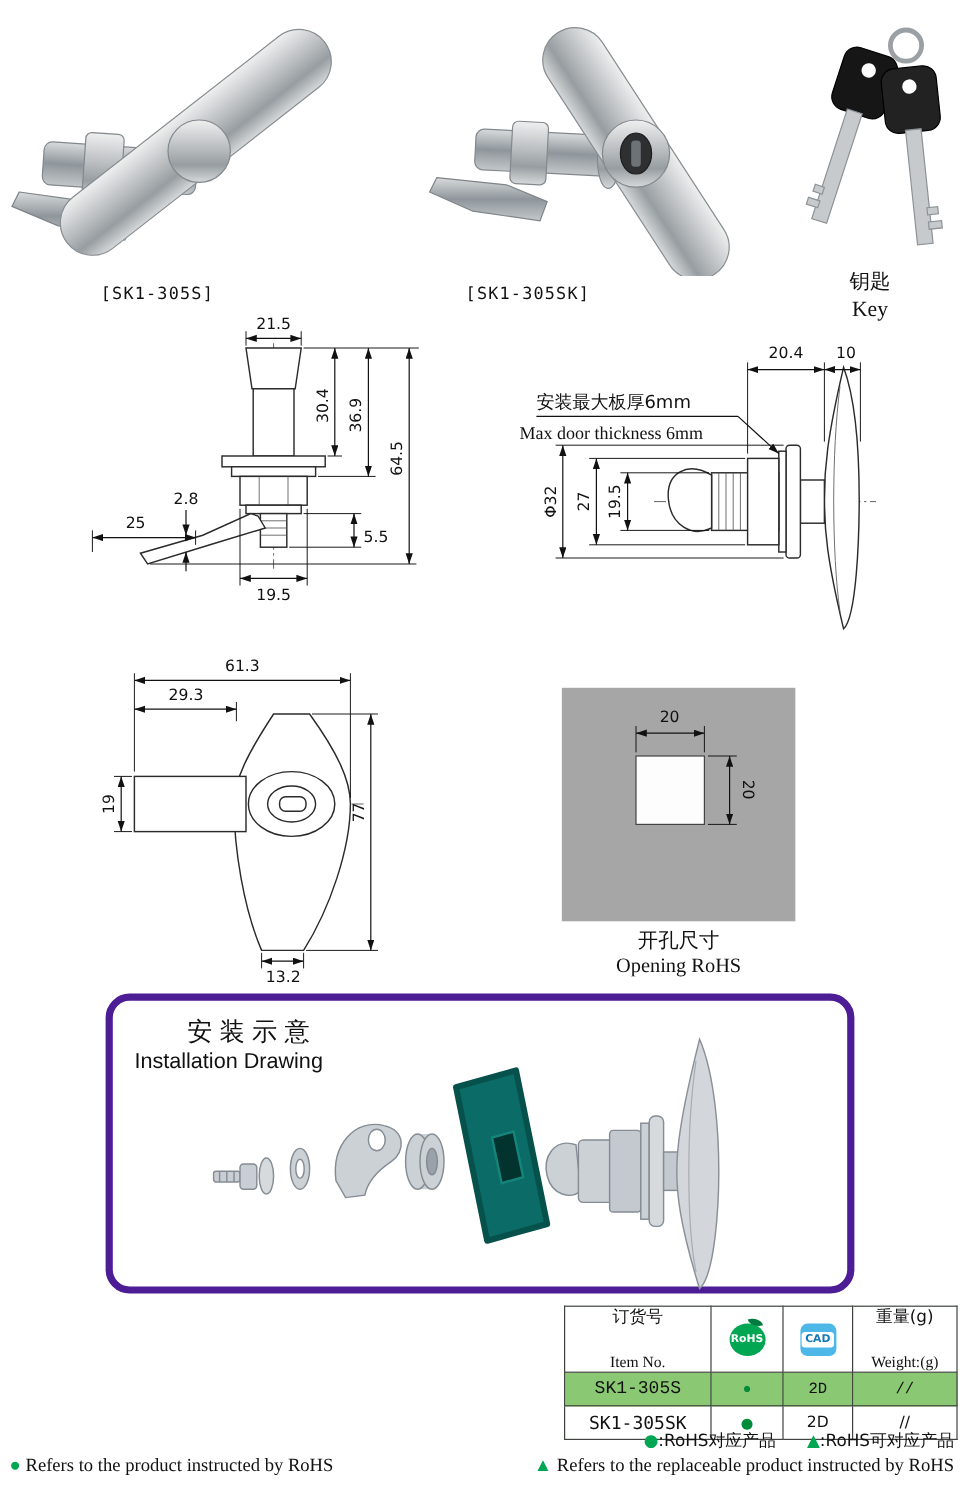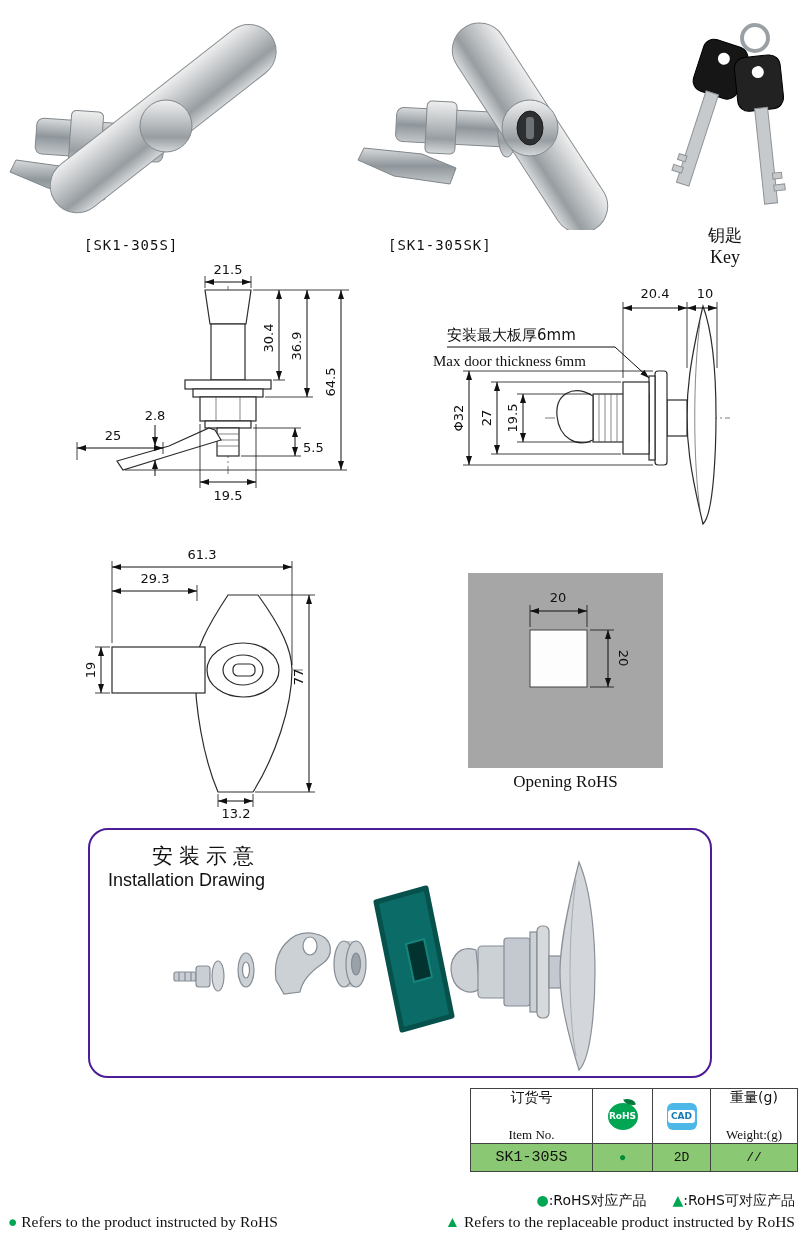--- a/index.html
+++ b/index.html
@@ -11,21 +11,21 @@
   svg text.cn{font-size:15px;}
   svg text.en{font-family:"Liberation Serif",serif;font-size:15px;}
   .art{stroke:#2b2b2b;stroke-width:1.2;fill:#fff;}
   .thin{stroke:#555;stroke-width:.7;fill:none;}
   .dim{stroke:#111;stroke-width:1;fill:none;}
   .ext{stroke:#111;stroke-width:.8;fill:none;}
   .cl{stroke:#444;stroke-width:.7;fill:none;stroke-dasharray:10 3 2 3;}
   .prod-label{font-family:"DejaVu Sans Mono",monospace;font-size:14px;letter-spacing:1px;}
   .key-labels{width:140px;text-align:center;line-height:22px;}
   .open-label{width:195px;text-align:center;}
-  .install-box{width:624px;height:250px;border:2px solid #4c1d95;border-radius:20px;box-sizing:border-box;}
+  .install-box{width:624px;height:250px;border:6px solid #4c1d95;border-radius:20px;box-sizing:border-box;}
   .install-title-cn{font-size:21px;letter-spacing:6px;}
   .install-title-en{font-family:Liberation Sans, sans-serif;font-size:18px;}
   table.spec{border-collapse:collapse;text-align:center;font-size:13px;table-layout:fixed;width:327px;}
   table.spec td{border:1.6px solid #3f443f;padding:0;vertical-align:middle;}
   td.hl{background:#8bc873;font-family:Liberation Mono, monospace;}
   .item-cell{font-family:"DejaVu Sans Mono",monospace;font-size:15px;}
   .dot{color:#008c3a;font-size:12px;}
   .rohs-icon{position:relative;width:30px;height:27px;margin:0 auto;border-radius:50%;
      background:#00a651;color:#fff;font-size:9px;font-weight:bold;
      display:flex;align-items:center;justify-content:center;}
@@ -285,20 +285,21 @@
         <line class="ext" x1="119" y1="54" x2="119" y2="32"></line>
       <line class="dim" x1="62" y1="38" x2="119" y2="38" marker-start="url(#m4)" marker-end="url(#m4)"></line>
       <text x="90" y="29" text-anchor="middle">20</text>
       <line class="ext" x1="122" y1="57" x2="146" y2="57"></line>
         <line class="ext" x1="122" y1="114" x2="146" y2="114"></line>
       <line class="dim" x1="140" y1="57" x2="140" y2="114" marker-start="url(#m4)" marker-end="url(#m4)"></line>
       <text transform="rotate(90 151 85)" x="151" y="85" text-anchor="middle">20</text>
     </g>
   </svg>
   <div class="abs open-label" style="left:468px;top:772px">
+    <div style="font-size:17px">开孔尺寸</div>
     <div class="serif" style="font-size:17px">Opening RoHS</div>
   </div>
 
   <div class="abs install-box" style="left:88px;top:828px">
     <div class="abs install-title-cn" style="left:62px;top:12px">安装示意</div>
     <div class="abs install-title-en" style="left:18px;top:40px">Installation Drawing</div>
     <svg class="abs" style="left:0;top:0" width="620" height="246" viewBox="0 0 620 246">
       <g stroke="#858c94" stroke-width="1.2">
 
         <rect x="84" y="142" width="22" height="9" rx="2" fill="#c9ced4"></rect>
@@ -367,20 +368,26 @@
         <div class="hdr-cn">重量(g)</div>
         <div class="hdr-en">Weight:(g)</div>
       </td>
     </tr>
     <tr style="height:28px">
       <td class="hl item-cell">SK1-305S</td>
       <td class="hl dot">●</td>
       <td class="hl">2D</td>
       <td class="hl">//</td>
     </tr>
+    <tr style="height:28px">
+      <td class="item-cell">SK1-305SK</td>
+      <td class="dot">●</td>
+      <td>2D</td>
+      <td>//</td>
+    </tr>
   </tbody>
     </table>
 
   <div class="abs legend-cn" style="left:380px;top:1192px;width:415px">
     <span class="gsym">●</span><span>:RoHS对应产品</span><span style="display:inline-block;width:26px"></span><span class="gsym">▲</span><span>:RoHS可对应产品</span>
   </div>
   <div class="abs legend-en" style="left:8px;top:1213px;width:787px">
     <span><span class="gsym">●</span><span> Refers to the product instructed by RoHS</span></span>
     <span><span class="gsym">▲</span><span> Refers to the replaceable product instructed by RoHS</span></span>
   </div>

